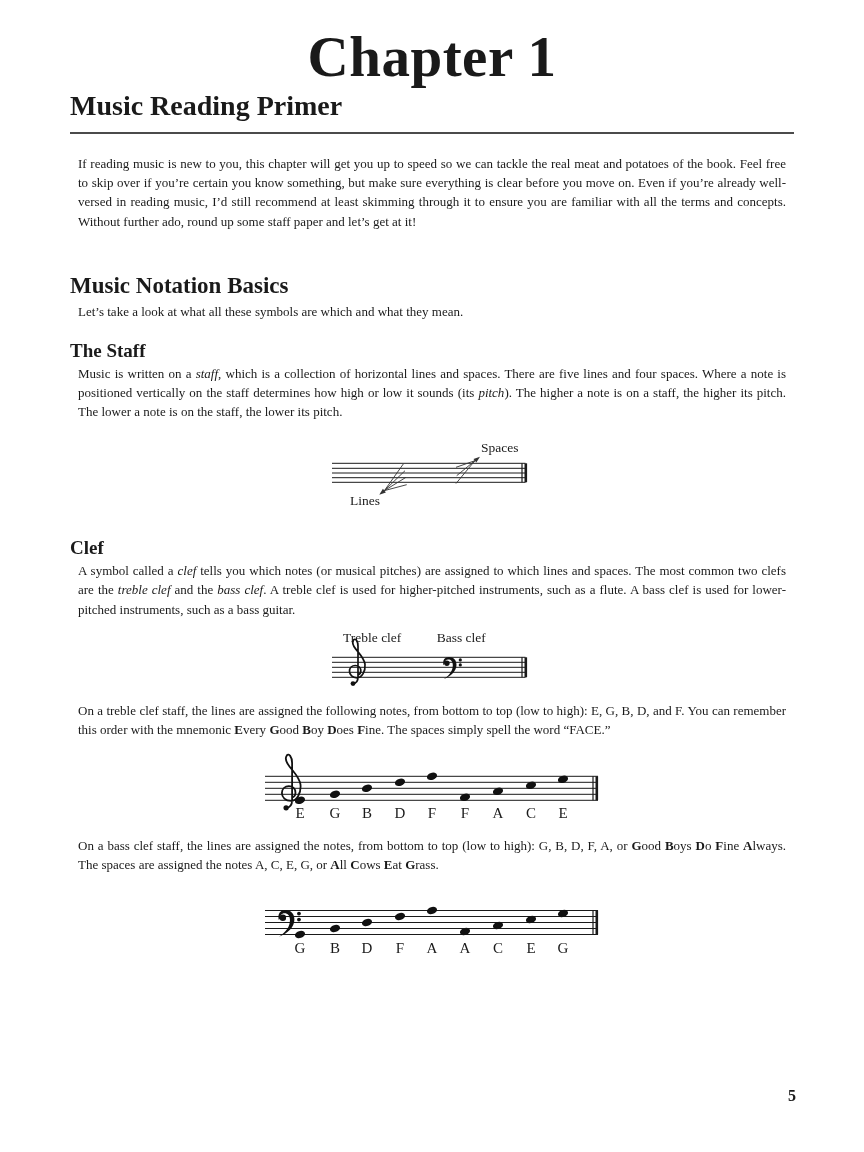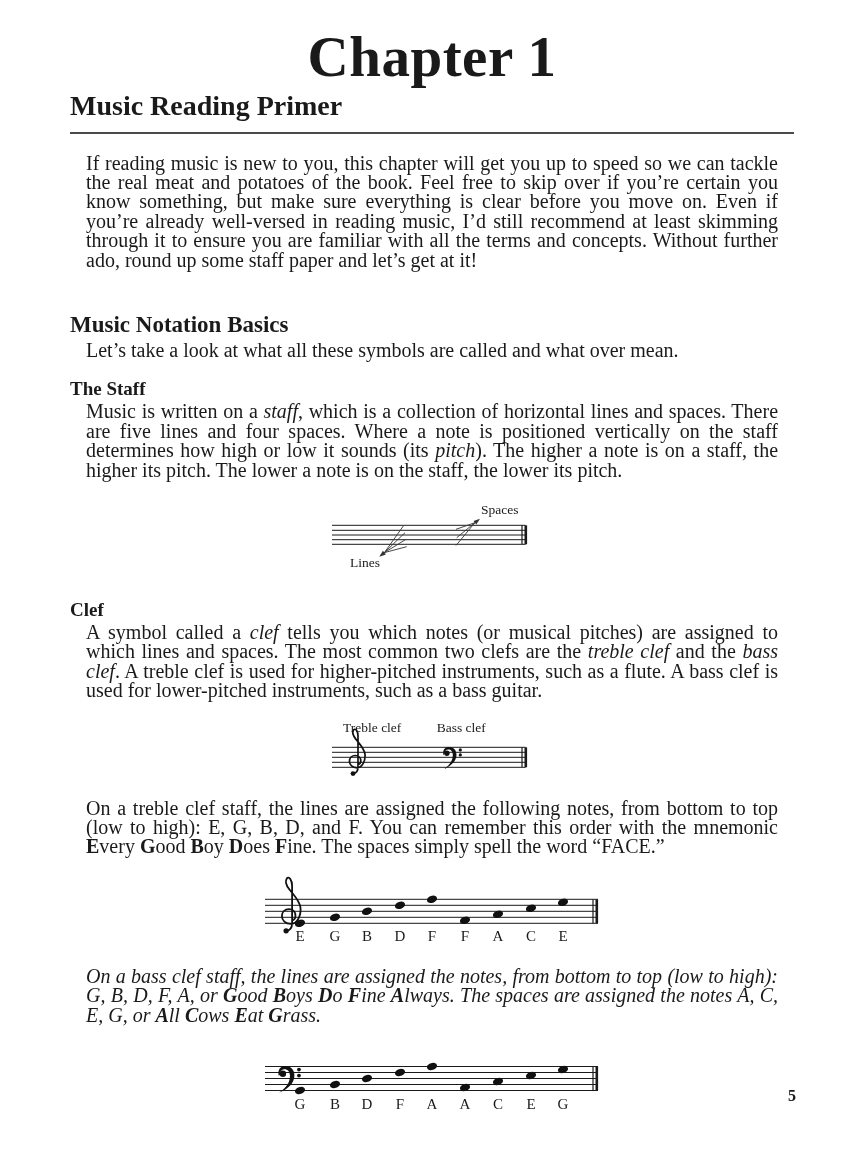--- a/index.html
+++ b/index.html
@@ -26,22 +26,22 @@
     text-align:left;
     font-size:28px;
     font-weight:bold;
   }
   hr.rule{
     margin:10px 0 0;
     border:none;
     border-top:2px solid #4b4b4b;
   }
   p.body{
-    margin:16px;
-    font-size:20px;
+    margin:8px;
+    font-size:13px;
     line-height:19.4px;
     text-align:justify;
   }
   p.intro{margin-top:20px;}
   h2.section{
     margin:42px 0 0;
     font-size:23px;
     font-weight:bold;
   }
   p.lead{margin-top:3px;}
@@ -50,21 +50,21 @@
     font-size:19px;
     font-weight:bold;
   }
   p.after-h{margin-top:2px;}
   .diagram{margin-left:auto;margin-right:auto;display:block;}
   .d1{margin-top:12px;width:300px;height:85px;}
   .h-clef{margin-top:20px;}
   .d2{margin-top:8px;width:300px;height:66px;}
   .p-treble{margin-top:26px;}
   .d3{margin-top:10px;width:340px;height:78px;}
-  .p-bass{margin-top:28px;font-style:italic;}
+  .p-bass{margin-top:28px;}
   .d4{margin-top:10px;width:340px;height:78px;}
   .p-closing{margin-top:30px;}
   .pagenum{
     position:absolute;
     top:1087px;right:68px;
     font-size:16px;font-weight:bold;
   }
   svg .anno{font-family:"Liberation Serif","DejaVu Serif",serif;font-size:13.5px;fill:#1a1a1a;}
   svg .noteletter{font-family:"Liberation Serif","DejaVu Serif",serif;font-size:15px;fill:#1a1a1a;text-anchor:middle;}
 </style>
@@ -74,21 +74,21 @@
 <div class="page">
   <div class="content">
 
     <h1 class="title">Chapter 1</h1>
     <div class="subtitle">Music Reading Primer</div>
     <hr class="rule">
 
     <p class="body intro">If reading music is new to you, this chapter will get you up to speed so we can tackle the real meat and potatoes of the book. Feel free to skip over if you’re certain you know something, but make sure everything is clear before you move on. Even if you’re already well-versed in reading music, I’d still recommend at least skimming through it to ensure you are familiar with all the terms and concepts. Without further ado, round up some staff paper and let’s get at it!</p>
 
     <h2 class="section">Music Notation Basics</h2>
-    <p class="body lead">Let’s take a look at what all these symbols are called and what over mean.</p>
+    <p class="body lead">Let’s take a look at what all these symbols are which and what they mean.</p>
 
     <h3 class="subsection">The Staff</h3>
     <p class="body after-h"><span>Music is written on a </span><span style="font-style: italic;">staff</span><span>, which is a collection of horizontal lines and spaces. There are five lines and four spaces. Where a note is positioned vertically on the staff determines how high or low it sounds (its </span><span style="font-style: italic;">pitch</span><span>). The higher a note is on a staff, the higher its pitch. The lower a note is on the staff, the lower its pitch.</span></p>
 
     <div class="diagram d1">
       <svg width="300" height="85" viewBox="0 0 300 85">
         <g stroke="#1a1a1a" stroke-width="1">
           <line x1="50" y1="29.3" x2="243.5" y2="29.3"></line>
           <line x1="50" y1="34.3" x2="243.5" y2="34.3"></line>
           <line x1="50" y1="39" x2="243.5" y2="39"></line>

